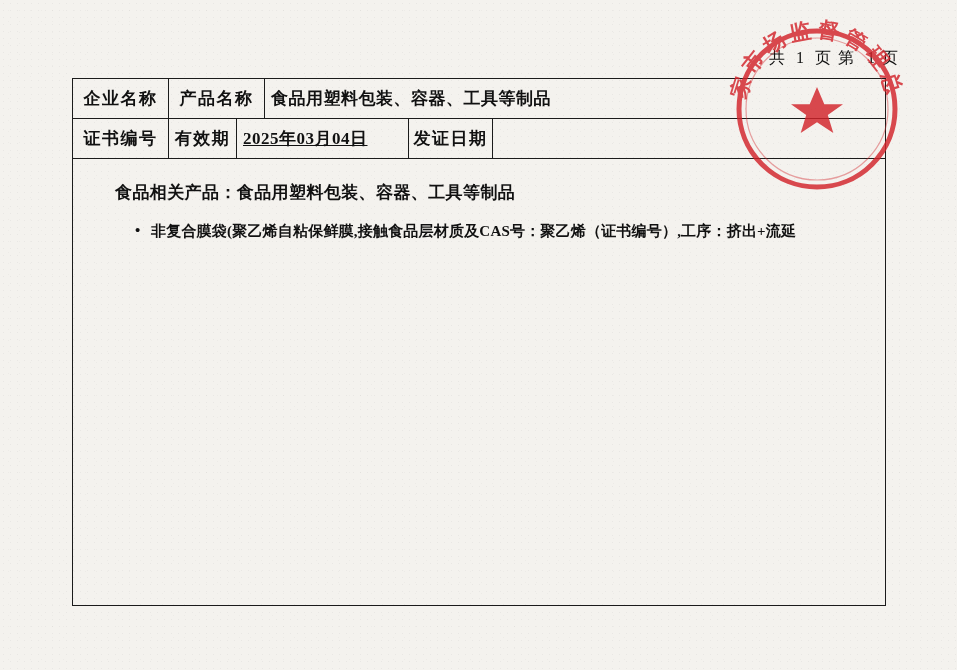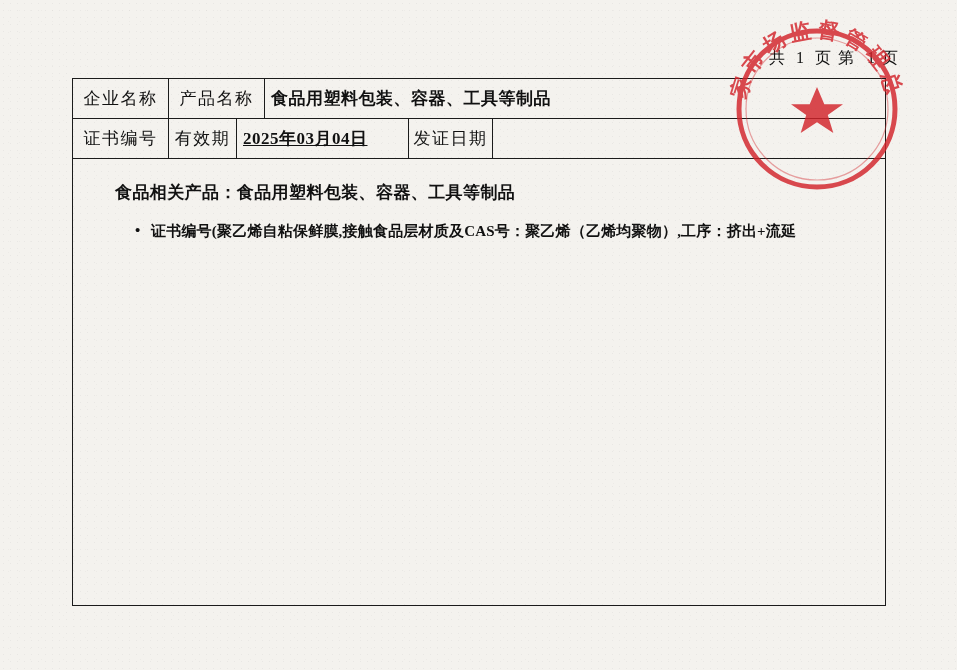--- a/index.html
+++ b/index.html
@@ -69,21 +69,21 @@
   }
   .cell {
     display: flex;
     align-items: center;
     box-sizing: border-box;
     padding: 0 4px;
     overflow: hidden;
     white-space: nowrap;
   }
   .label {
-    font-weight: normal;
+    font-weight: bold;
     font-size: 17px;
     justify-content: center;
     letter-spacing: 1.5px;
     border-right: 1.6px solid #1b1b1b;
   }
   .value {
     font-weight: bold;
     font-size: 17px;
     padding-left: 6px;
     letter-spacing: 0.5px;
@@ -173,21 +173,21 @@
     <div class="row">
       <div class="cell label c-cert-label">证书编号</div>
       <div class="cell label c-valid-label">有效期</div>
       <div class="cell value c-valid-value sep-right">2025年03月04日</div>
       <div class="cell label c-issue-label">发证日期</div>
     </div>
 
     <div class="body-area">
       <div class="body-heading">食品相关产品：食品用塑料包装、容器、工具等制品</div>
       <ul class="body-list">
-        <li>证书编号(聚乙烯自粘保鲜膜,接触食品层材质及CAS号：聚乙烯（乙烯均聚物）,工序：挤出+流延</li>
+        <li>非复合膜袋(聚乙烯自粘保鲜膜,接触食品层材质及CAS号：聚乙烯（证书编号）,工序：挤出+流延</li>
       </ul>
     </div>
 
   </div>
 
   <div class="seal">
     <svg width="210" height="210" viewBox="0 0 210 210" xmlns="http://www.w3.org/2000/svg">
       <defs>
         <path id="sealArc" d="M 105,105 m 0,-76 a 76,76 0 1,1 -0.1,0"></path>
         <path id="sealTextPath" d="M 33,105 A 72,72 0 1,1 177,105"></path>

